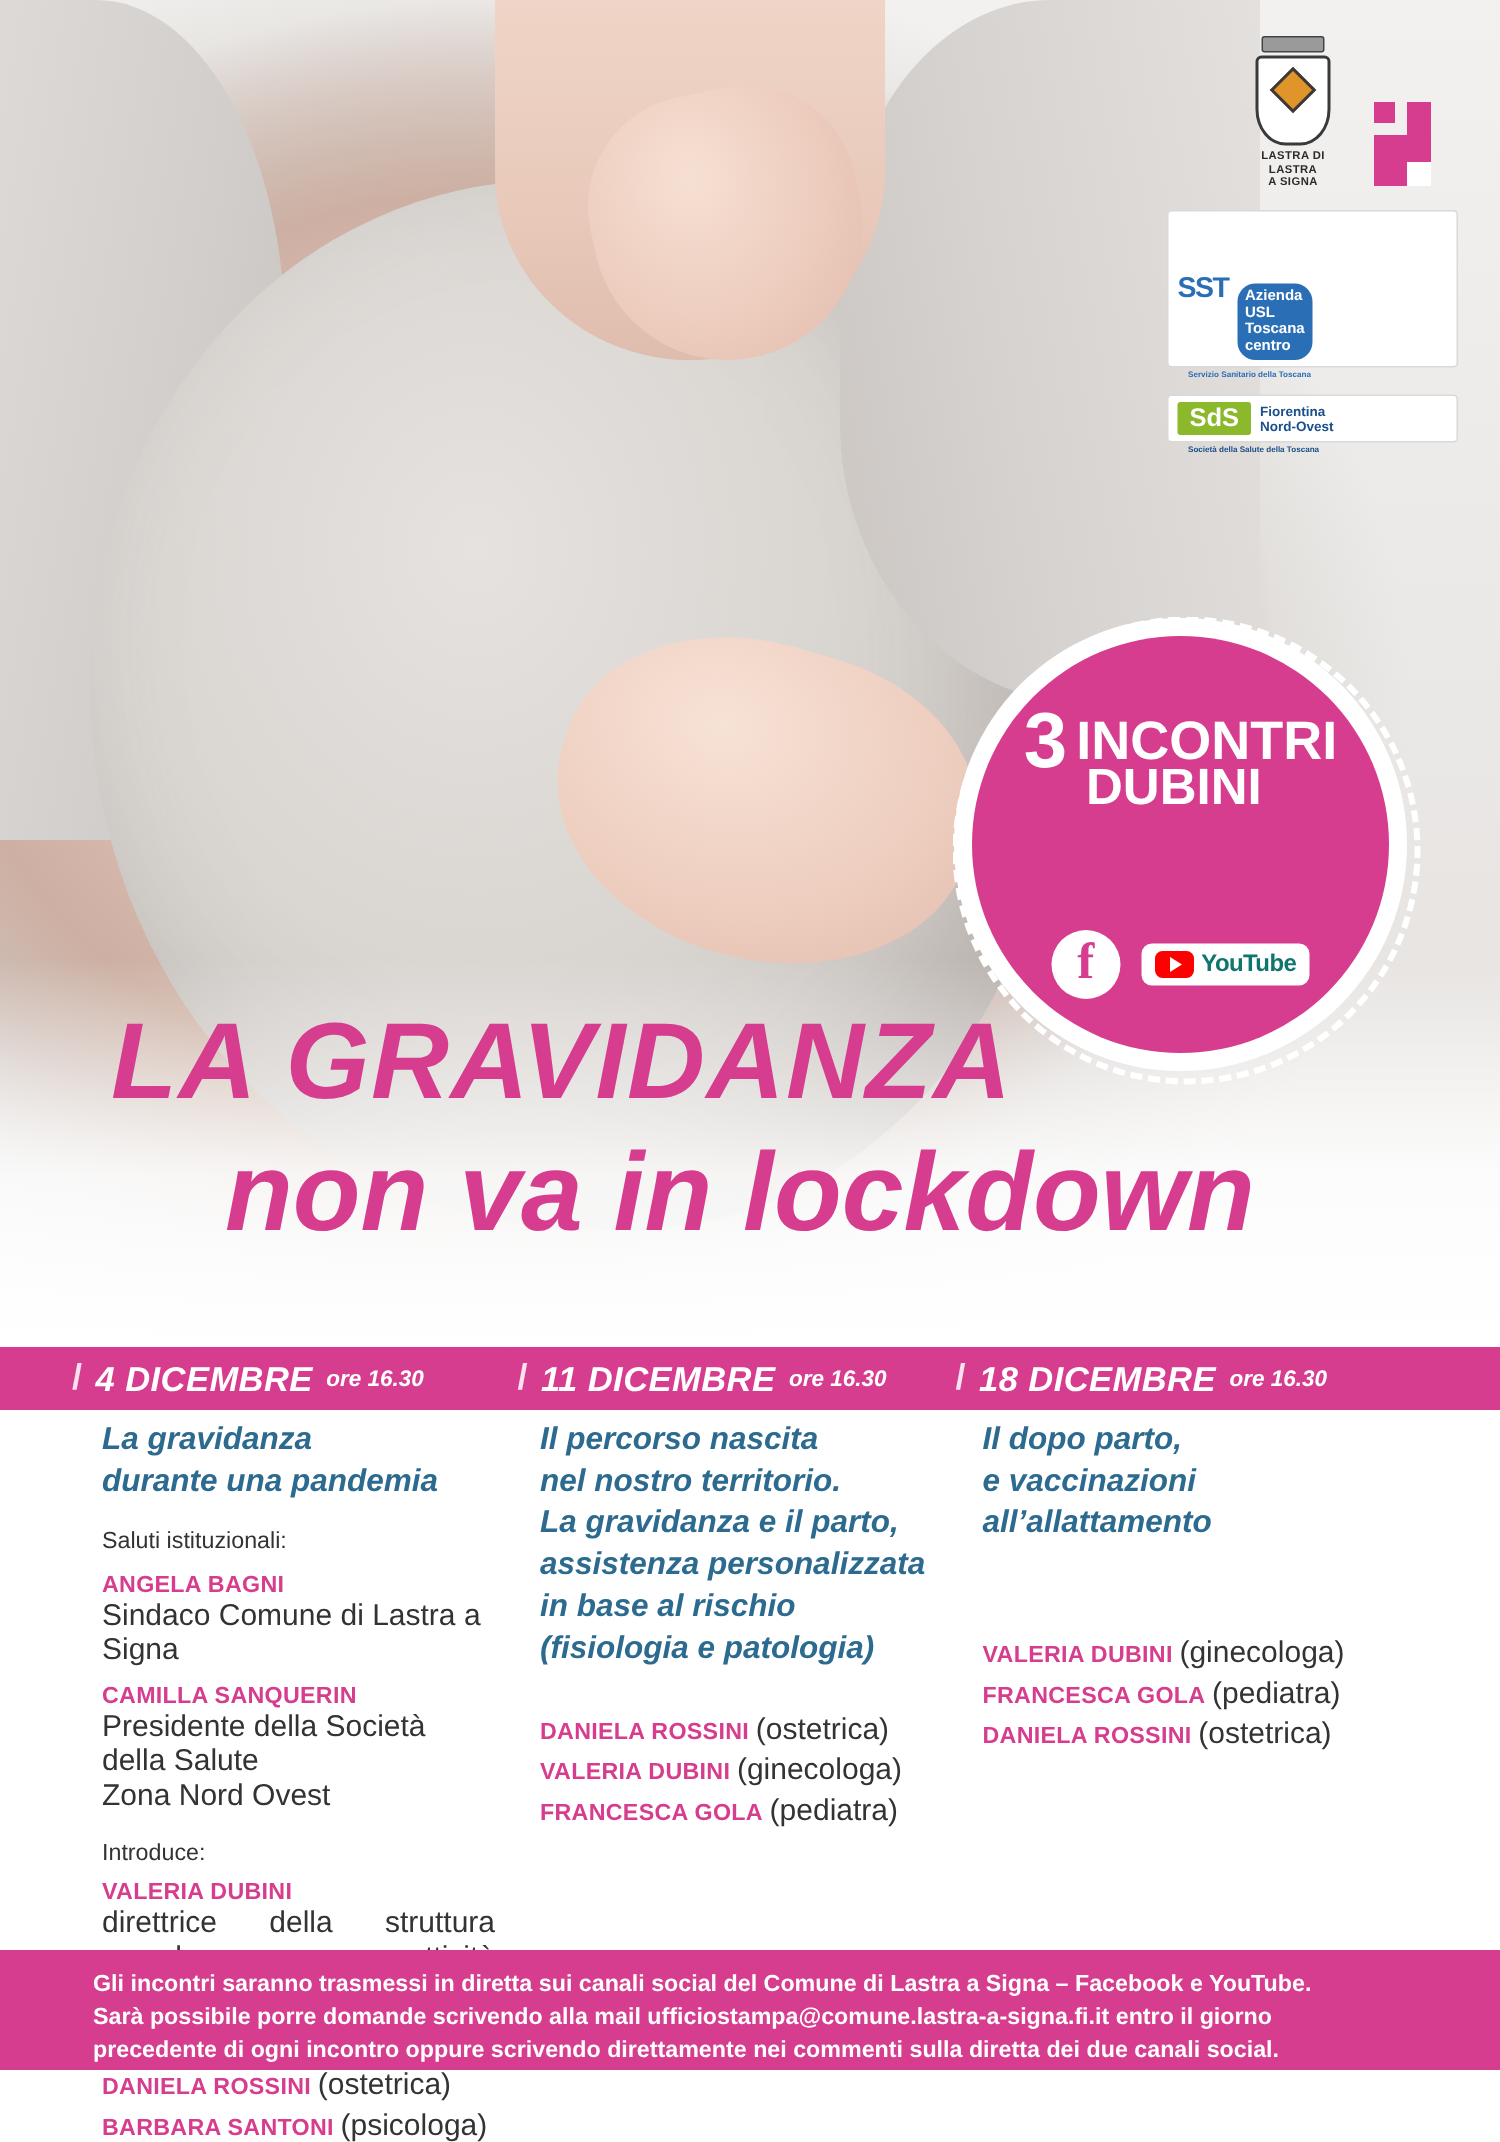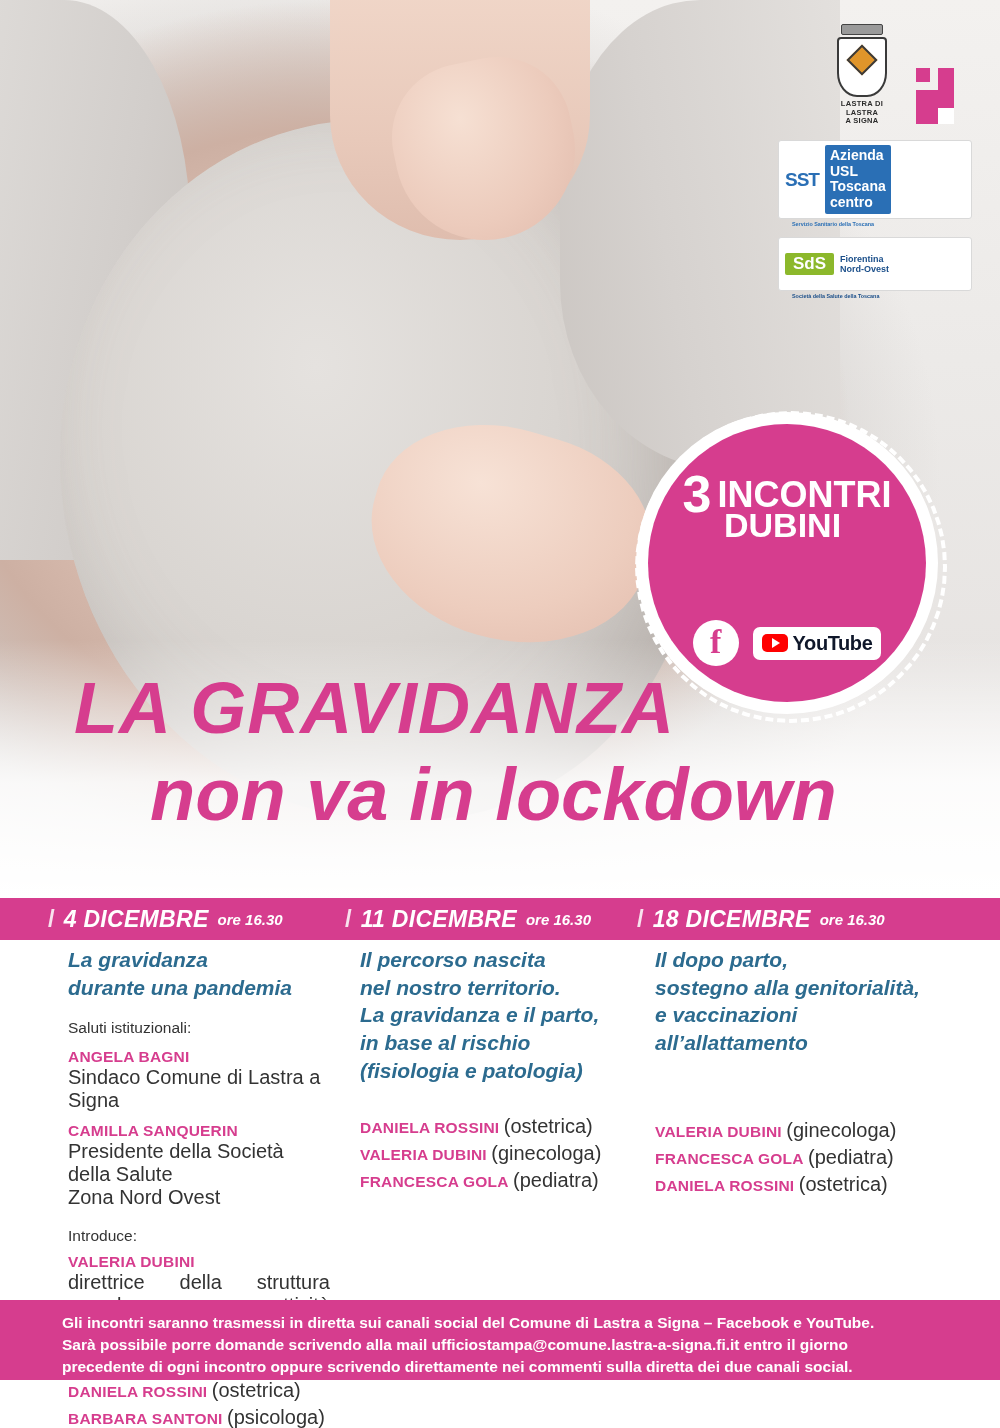--- a/index.html
+++ b/index.html
@@ -70,24 +70,24 @@
   .glogo .c{left:0;top:22px;width:38px;height:34px;}
   .glogo .d{left:22px;top:40px;width:16px;height:16px;background:#ffffff;}
 
   .badge{margin-top:14px;display:flex;justify-content:flex-end;}
   .usl{
     width:180px;background:#ffffff;border:1px solid #d9d9d9;border-radius:3px;
     padding:4px 6px;display:flex;gap:6px;align-items:center;
   }
   .usl .sst{color:#2a6fb5;font-weight:bold;font-size:19px;line-height:1;letter-spacing:-1px;}
   .usl .sstwrap{text-align:center;}
-  .usl .box{background:#2a6fb5;color:#fff;font-size:14px;font-weight:bold;line-height:1.12;padding:3px 5px;border-radius:2px;}
+  .usl .box{background:#2a6fb5;color:#fff;font-size:10px;font-weight:bold;line-height:1.12;padding:3px 5px;border-radius:12px;margin-top:44px;}
   .sds{
     width:180px;margin-top:10px;background:#ffffff;border:1px solid #d9d9d9;border-radius:3px;
-    padding:15px 6px;display:flex;gap:6px;align-items:center;
+    padding:4px 6px;display:flex;gap:6px;align-items:center;
   }
   .sds .tag{background:#8cb82b;color:#fff;font-weight:bold;font-size:17px;padding:2px 8px;border-radius:2px;line-height:1.1;}
   .sds .txt{font-size:9px;font-weight:bold;color:#1b4f8a;line-height:1.15;}
 
   
   .circle{
     position:absolute;left:648px;top:424px;width:278px;height:278px;border-radius:50%;
     background:#d63d8e;color:#fff;text-align:center;
     box-shadow:0 0 0 9px #ffffff, 0 0 0 12px #ffffff;
   }
@@ -97,21 +97,21 @@
   }
   .circle .l1{position:absolute;left:0;right:0;top:44px;font-size:36px;font-weight:bold;line-height:1;}
   .circle .l1 .big{font-size:52px;vertical-align:-5px;margin-right:6px;}
   .circle .l2{position:absolute;left:0;right:0;top:84px;font-size:34px;font-weight:bold;line-height:1;text-align:left;padding-left:76px;}
   .circle .l3{position:absolute;left:0;right:0;top:128px;font-size:25px;font-style:italic;font-weight:bold;line-height:1.18;}
   .social{position:absolute;left:0;right:0;top:196px;display:flex;justify-content:center;align-items:center;gap:14px;}
   .fb{width:46px;height:46px;border-radius:50%;background:#fff;color:#d63d8e;font-size:34px;font-weight:bold;line-height:44px;font-family:"Liberation Serif",serif;}
   .yt{background:#fff;border-radius:7px;padding:5px 9px;display:flex;align-items:center;gap:5px;}
   .yt .play{width:26px;height:18px;background:#ff0000;border-radius:5px;position:relative;}
   .yt .play:after{content:"";position:absolute;left:10px;top:4px;border-left:8px solid #fff;border-top:5px solid transparent;border-bottom:5px solid transparent;}
-  .yt .word{font-size:20px;font-weight:bold;color:#0f172a;letter-spacing:-.4px;}
+  .yt .word{font-size:16px;font-weight:bold;color:#0f766e;letter-spacing:-.4px;}
 
   
   .title{position:absolute;left:0;top:672px;width:1000px;color:#d63d8e;}
   .title .t1{
     font-size:72px;font-weight:bold;font-style:italic;letter-spacing:1px;
     padding-left:74px;line-height:1;
   }
   .title .t2{
     font-size:74px;font-weight:bold;font-style:italic;letter-spacing:0px;
     padding-left:150px;line-height:1.05;margin-top:12px;
@@ -266,34 +266,34 @@
       <div><span class="nm">DANIELA ROSSINI</span> <span class="role">(ostetrica)</span></div>
       <div style="margin-top:4px;"><span class="nm">BARBARA SANTONI</span> <span class="role">(psicologa)</span></div>
     </div>
   </div>
 
   <div class="col b">
     <div class="head">
       <div>Il percorso nascita</div>
       <div>nel nostro territorio.</div>
       <div>La gravidanza e il parto,</div>
+      <div>assistenza personalizzata</div>
       <div>in base al rischio</div>
       <div>(fisiologia e patologia)</div>
     </div>
     <div style="margin-top:30px;">
       <div><span class="nm">DANIELA ROSSINI</span> <span class="role">(ostetrica)</span></div>
       <div style="margin-top:4px;"><span class="nm">VALERIA DUBINI</span> <span class="role">(ginecologa)</span></div>
       <div style="margin-top:4px;"><span class="nm">FRANCESCA GOLA</span> <span class="role">(pediatra)</span></div>
     </div>
   </div>
 
   <div class="col c">
     <div class="head">
       <div>Il dopo parto,</div>
-      <div>sostegno alla genitorialità,</div>
       <div>e vaccinazioni</div>
       <div>all’allattamento</div>
     </div>
     <div style="margin-top:62px;">
       <div><span class="nm">VALERIA DUBINI</span> <span class="role">(ginecologa)</span></div>
       <div style="margin-top:4px;"><span class="nm">FRANCESCA GOLA</span> <span class="role">(pediatra)</span></div>
       <div style="margin-top:4px;"><span class="nm">DANIELA ROSSINI</span> <span class="role">(ostetrica)</span></div>
     </div>
   </div>
 </div>

